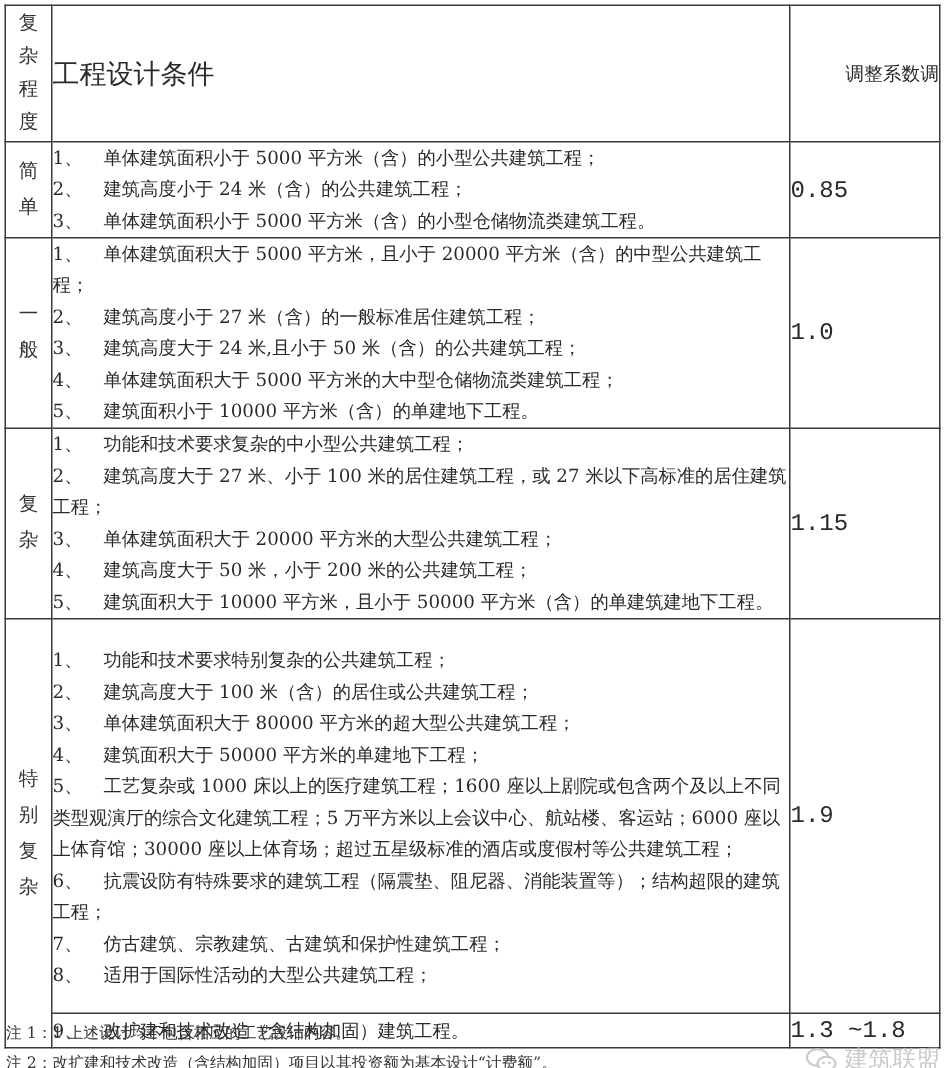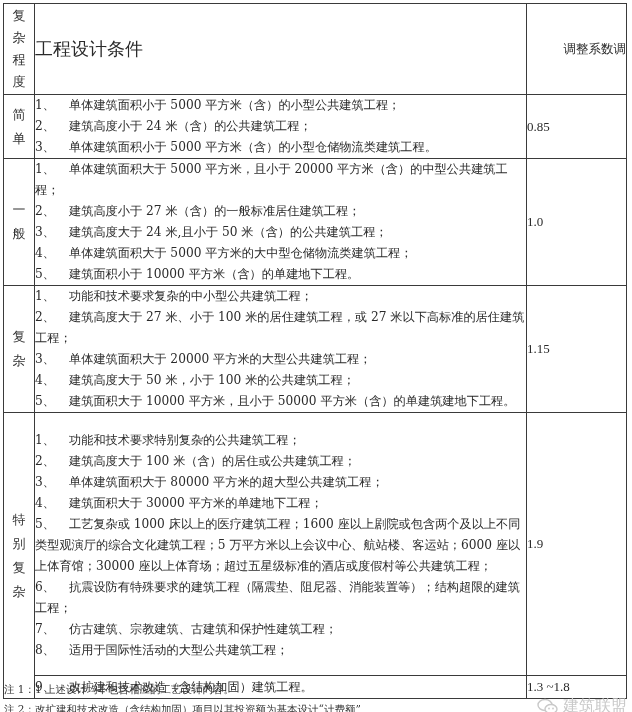--- a/index.html
+++ b/index.html
@@ -31,21 +31,21 @@
     font-size: 13px;
     color: #333;
     word-break: break-all;
   }
   .hdr-level { line-height: 22px; }
   .cond { padding: 2px 6px 2px 6px; margin-top: 16px; }
   .cond .line { line-height: 21px; white-space: normal; word-break: break-all; }
   .cond .num { display: inline-block; width: 34px; }
   .hdr-title { padding-left: 6px; font-size: 18px; }
   .hdr-coef { padding-left: 8px; font-size: 12.5px; text-align: right; }
-  .coef { padding-left: 8px; font-family: Liberation Serif, serif; font-size: 13px; }
+  .coef { padding-left: 8px; font-family: Liberation Mono, monospace; font-size: 16px; }
   .spacer-top { height: 14px; }
   .spacer-bot { height: 12px; }
   .notes {
     position: absolute; left: 4px; top: 679px;
     font-size: 10.5px; color: #333;
   }
   .notes div { line-height: 20px; }
   .watermark {
     position: absolute; left: 537px; top: 696px;
     font-family: Liberation Mono, monospace;
@@ -99,36 +99,36 @@
   </tr>
 
   <tr style="height:121px">
     <td class="c1">
       <span class="level">复杂</span>
     </td>
     <td class="c2 cond">
       <div class="line"><span class="num">1、</span><span>功能和技术要求复杂的中小型公共建筑工程；</span></div>
       <div class="line"><span class="num">2、</span><span>建筑高度大于 27 米、小于 100 米的居住建筑工程，或 27 米以下高标准的居住建筑工程；</span></div>
       <div class="line"><span class="num">3、</span><span>单体建筑面积大于 20000 平方米的大型公共建筑工程；</span></div>
-      <div class="line"><span class="num">4、</span><span>建筑高度大于 50 米，小于 100 米的公共建筑工程；</span></div>
+      <div class="line"><span class="num">4、</span><span>建筑高度大于 50 米，小于 200 米的公共建筑工程；</span></div>
       <div class="line"><span class="num">5、</span><span>建筑面积大于 10000 平方米，且小于 50000 平方米（含）的单建筑建地下工程。</span></div>
     </td>
     <td class="c3 coef">1.15</td>
   </tr>
 
   <tr style="height:263px">
     <td class="c1" rowspan="2">
       <span class="level">特别复杂</span>
     </td>
     <td class="c2 cond">
       <div class="spacer-top"></div>
       <div class="line"><span class="num">1、</span><span>功能和技术要求特别复杂的公共建筑工程；</span></div>
       <div class="line"><span class="num">2、</span><span>建筑高度大于 100 米（含）的居住或公共建筑工程；</span></div>
       <div class="line"><span class="num">3、</span><span>单体建筑面积大于 80000 平方米的超大型公共建筑工程；</span></div>
-      <div class="line"><span class="num">4、</span><span>建筑面积大于 30000 平方米的单建地下工程；</span></div>
+      <div class="line"><span class="num">4、</span><span>建筑面积大于 50000 平方米的单建地下工程；</span></div>
       <div class="line"><span class="num">5、</span><span>工艺复杂或 1000 床以上的医疗建筑工程；1600 座以上剧院或包含两个及以上不同类型观演厅的综合文化建筑工程；5 万平方米以上会议中心、航站楼、客运站；6000 座以上体育馆；30000 座以上体育场；超过五星级标准的酒店或度假村等公共建筑工程；</span></div>
       <div class="line"><span class="num">6、</span><span>抗震设防有特殊要求的建筑工程（隔震垫、阻尼器、消能装置等）；结构超限的建筑工程；</span></div>
       <div class="line"><span class="num">7、</span><span>仿古建筑、宗教建筑、古建筑和保护性建筑工程；</span></div>
       <div class="line"><span class="num">8、</span><span>适用于国际性活动的大型公共建筑工程；</span></div>
       <div class="spacer-bot"></div>
     </td>
     <td class="c3 coef">1.9</td>
   </tr>
   <tr style="height:23px">
     <td class="c2 cond">

